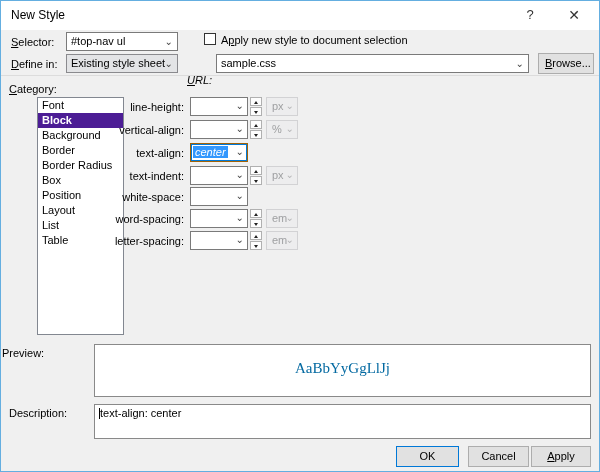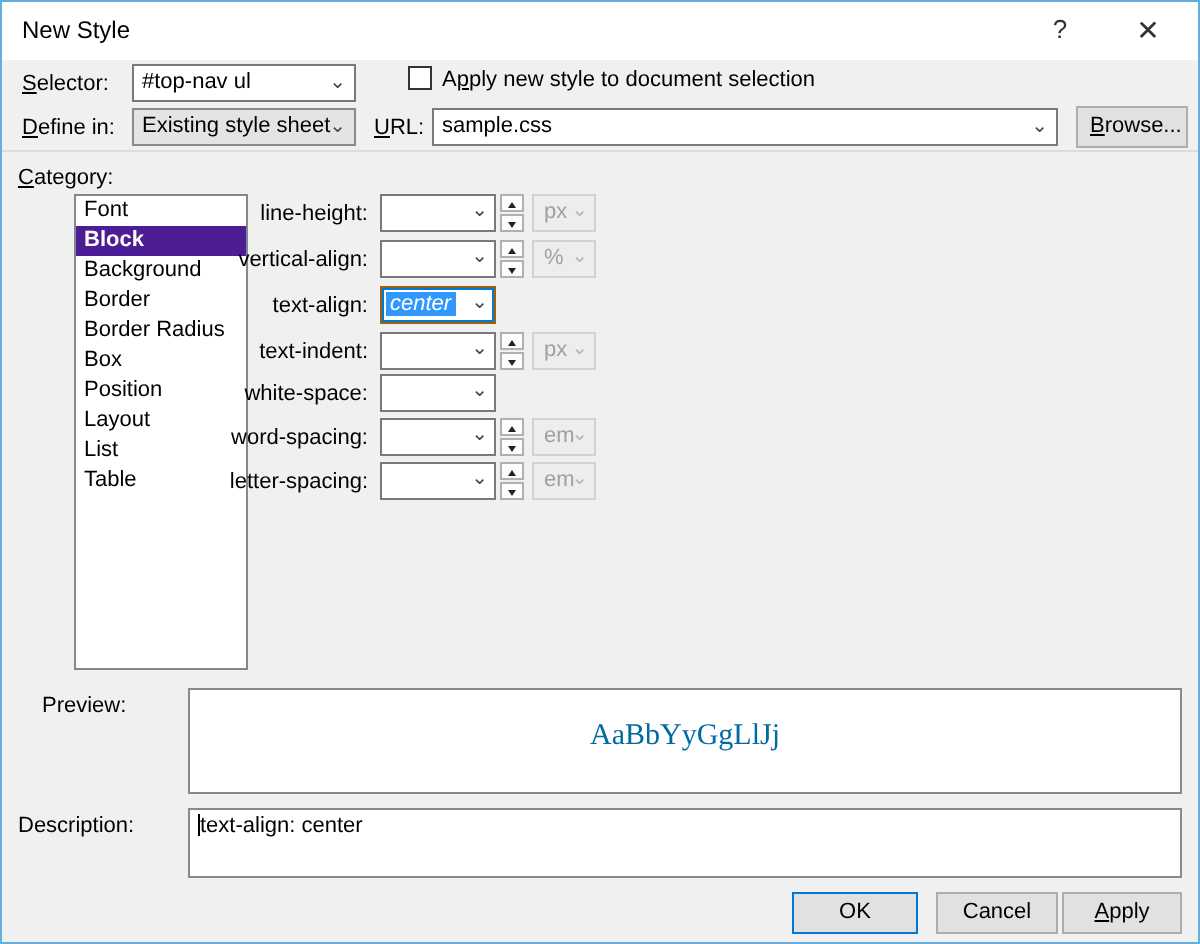--- a/index.html
+++ b/index.html
@@ -88,21 +88,21 @@
     <span class="chev">⌄</span>
   </div>
   <span class="checkbox" style="left:203px; top:32px;"></span>
   <span class="lbl" style="left:220px; top:33px;"><span>A</span><span class="u">p</span><span>ply new style to document selection</span></span>
 
   <span class="lbl" style="left:10px; top:57px;"><span></span><span class="u">D</span><span>efine in:</span></span>
   <div class="dd" style="left:65px; top:53px; width:112px;">
     <span>Existing style sheet</span>
     <span class="chev">⌄</span>
   </div>
-  <span class="lbl" style="left:186px; top:57px;"><span></span><span class="u">U</span><span>RL:</span></span>
+  <span class="lbl" style="left:186px; top:73px;font-style:italic;"><span></span><span class="u">U</span><span>RL:</span></span>
   <div class="combo" style="left:215px; top:53px; width:313px;">
     <span>sample.css</span>
     <span class="chev">⌄</span>
   </div>
   <button class="btn" style="left:537px; top:52px; width:56px;"><span></span><span class="u">B</span><span>rowse...</span></button>
 
   <div class="divider"></div>
 
   <span class="lbl" style="left:8px; top:82px;"><span></span><span class="u">C</span><span>ategory:</span></span>
   <div class="listbox">
@@ -227,21 +227,21 @@
       <span class="spin-btn spin-down">
           <span class="tri-down"></span>
         </span>
     </div>
     <div class="unit-dd">
       <span>em</span>
       <span class="chev">⌄</span>
     </div>
   </div>
 
-  <span class="lbl" style="left:20px; top:346px;">Preview:</span>
+  <span class="lbl" style="left:1px; top:346px;">Preview:</span>
   <div class="framebox preview-box">
     <div class="preview-text">AaBbYyGgLlJj</div>
   </div>
 
   <span class="lbl" style="left:8px; top:406px;">Description:</span>
   <div class="framebox desc-box">
     <span class="caret"></span><span>text-align: center</span>
   </div>
 
   <button class="btn default ok-btn">OK</button>

